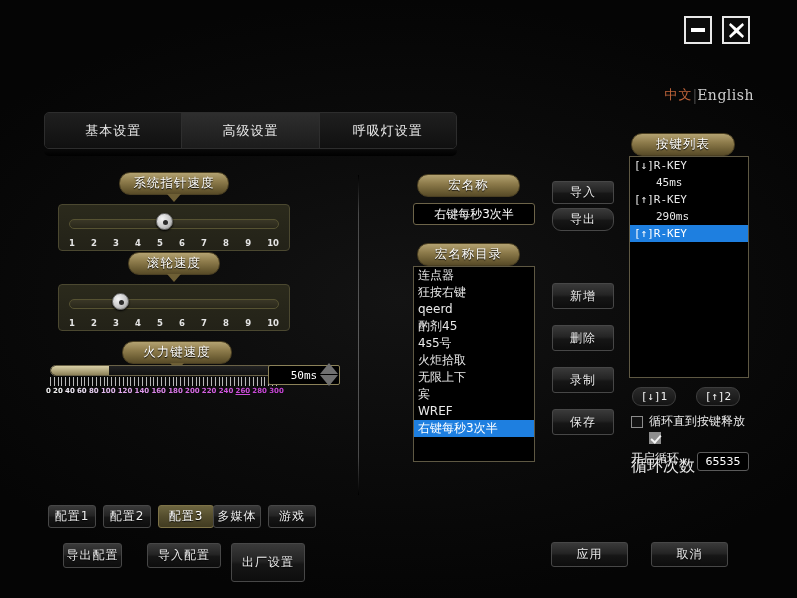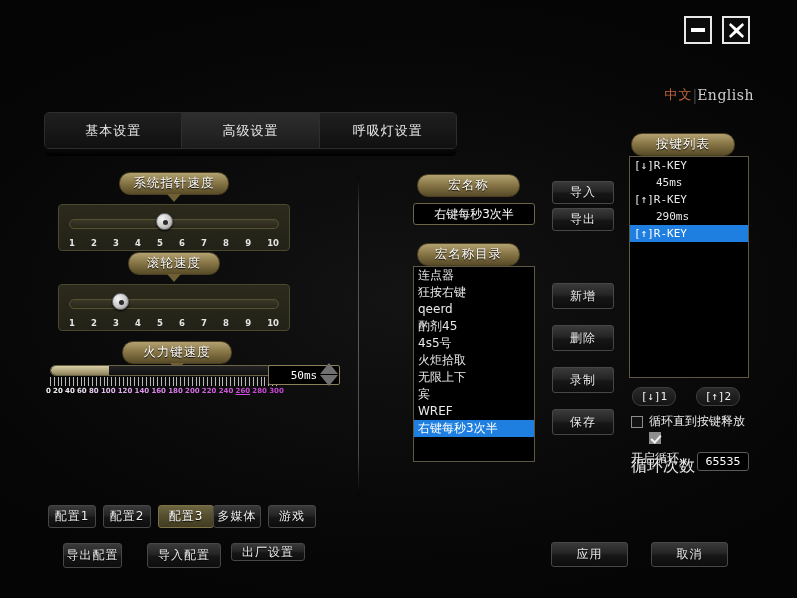--- a/index.html
+++ b/index.html
@@ -321,21 +321,21 @@
   <div class="msbox">50ms</div>
   <div class="spin">
     <div class="up"></div>
     <div class="dn"></div>
   </div>
 
   <div class="goldpill" style="position:absolute; left:417px; top:174px; width:103px;">宏名称</div>
   <div class="darkinput" style="position:absolute; left:413px; top:203px; width:122px; height:22px;">右键每秒3次半</div>
 
   <div class="btn" style="position:absolute; left:552px; top:181px; width:62px; height:23px;">导入</div>
-  <div class="btn" style="position:absolute; left:552px; top:208px; width:62px; height:23px;">导出</div>
+  <div class="btn" style="position:absolute; left:552px; top:208px; width:62px; height:23px;border-radius:9px;">导出</div>
 
   <div class="goldpill" style="position:absolute; left:417px; top:243px; width:103px;">宏名称目录</div>
   <div class="listbox" style="position:absolute; left:413px; top:266px; width:122px; height:196px;" id="macro-list">
       <div class="listitem">连点器</div>
       <div class="listitem">狂按右键</div>
       <div class="listitem">qeerd</div>
       <div class="listitem">酌剂45</div>
       <div class="listitem">4s5号</div>
       <div class="listitem">火炬拾取</div>
       <div class="listitem">无限上下</div>
@@ -375,18 +375,18 @@
   <div class="darkinput" style="position:absolute; left:697px; top:452px; width:52px; height:19px; font-size:11px; border-color:#5a5a5a;">65535</div>
 
   <div class="btn" style="position:absolute; left:48px; top:505px; width:48px; height:23px;">配置1</div>
   <div class="btn" style="position:absolute; left:103px; top:505px; width:48px; height:23px;">配置2</div>
   <div class="btn olive" style="position:absolute; left:158px; top:505px; width:56px; height:23px;">配置3</div>
   <div class="btn" style="position:absolute; left:213px; top:505px; width:48px; height:23px;">多媒体</div>
   <div class="btn" style="position:absolute; left:268px; top:505px; width:48px; height:23px;">游戏</div>
 
   <div class="btn" style="position:absolute; left:63px; top:543px; width:59px; height:25px;">导出配置</div>
   <div class="btn" style="position:absolute; left:147px; top:543px; width:74px; height:25px;">导入配置</div>
-  <div class="btn" style="position:absolute; left:231px; top:543px; width:74px; height:18px;">出厂设置</div>
+  <div class="btn" style="position:absolute; left:231px; top:543px; width:74px; height:39px;">出厂设置</div>
 
   <div class="btn" style="position:absolute; left:551px; top:542px; width:77px; height:25px;">应用</div>
   <div class="btn" style="position:absolute; left:651px; top:542px; width:77px; height:25px;">取消</div>
 
 </div>
 
 </body></html>

